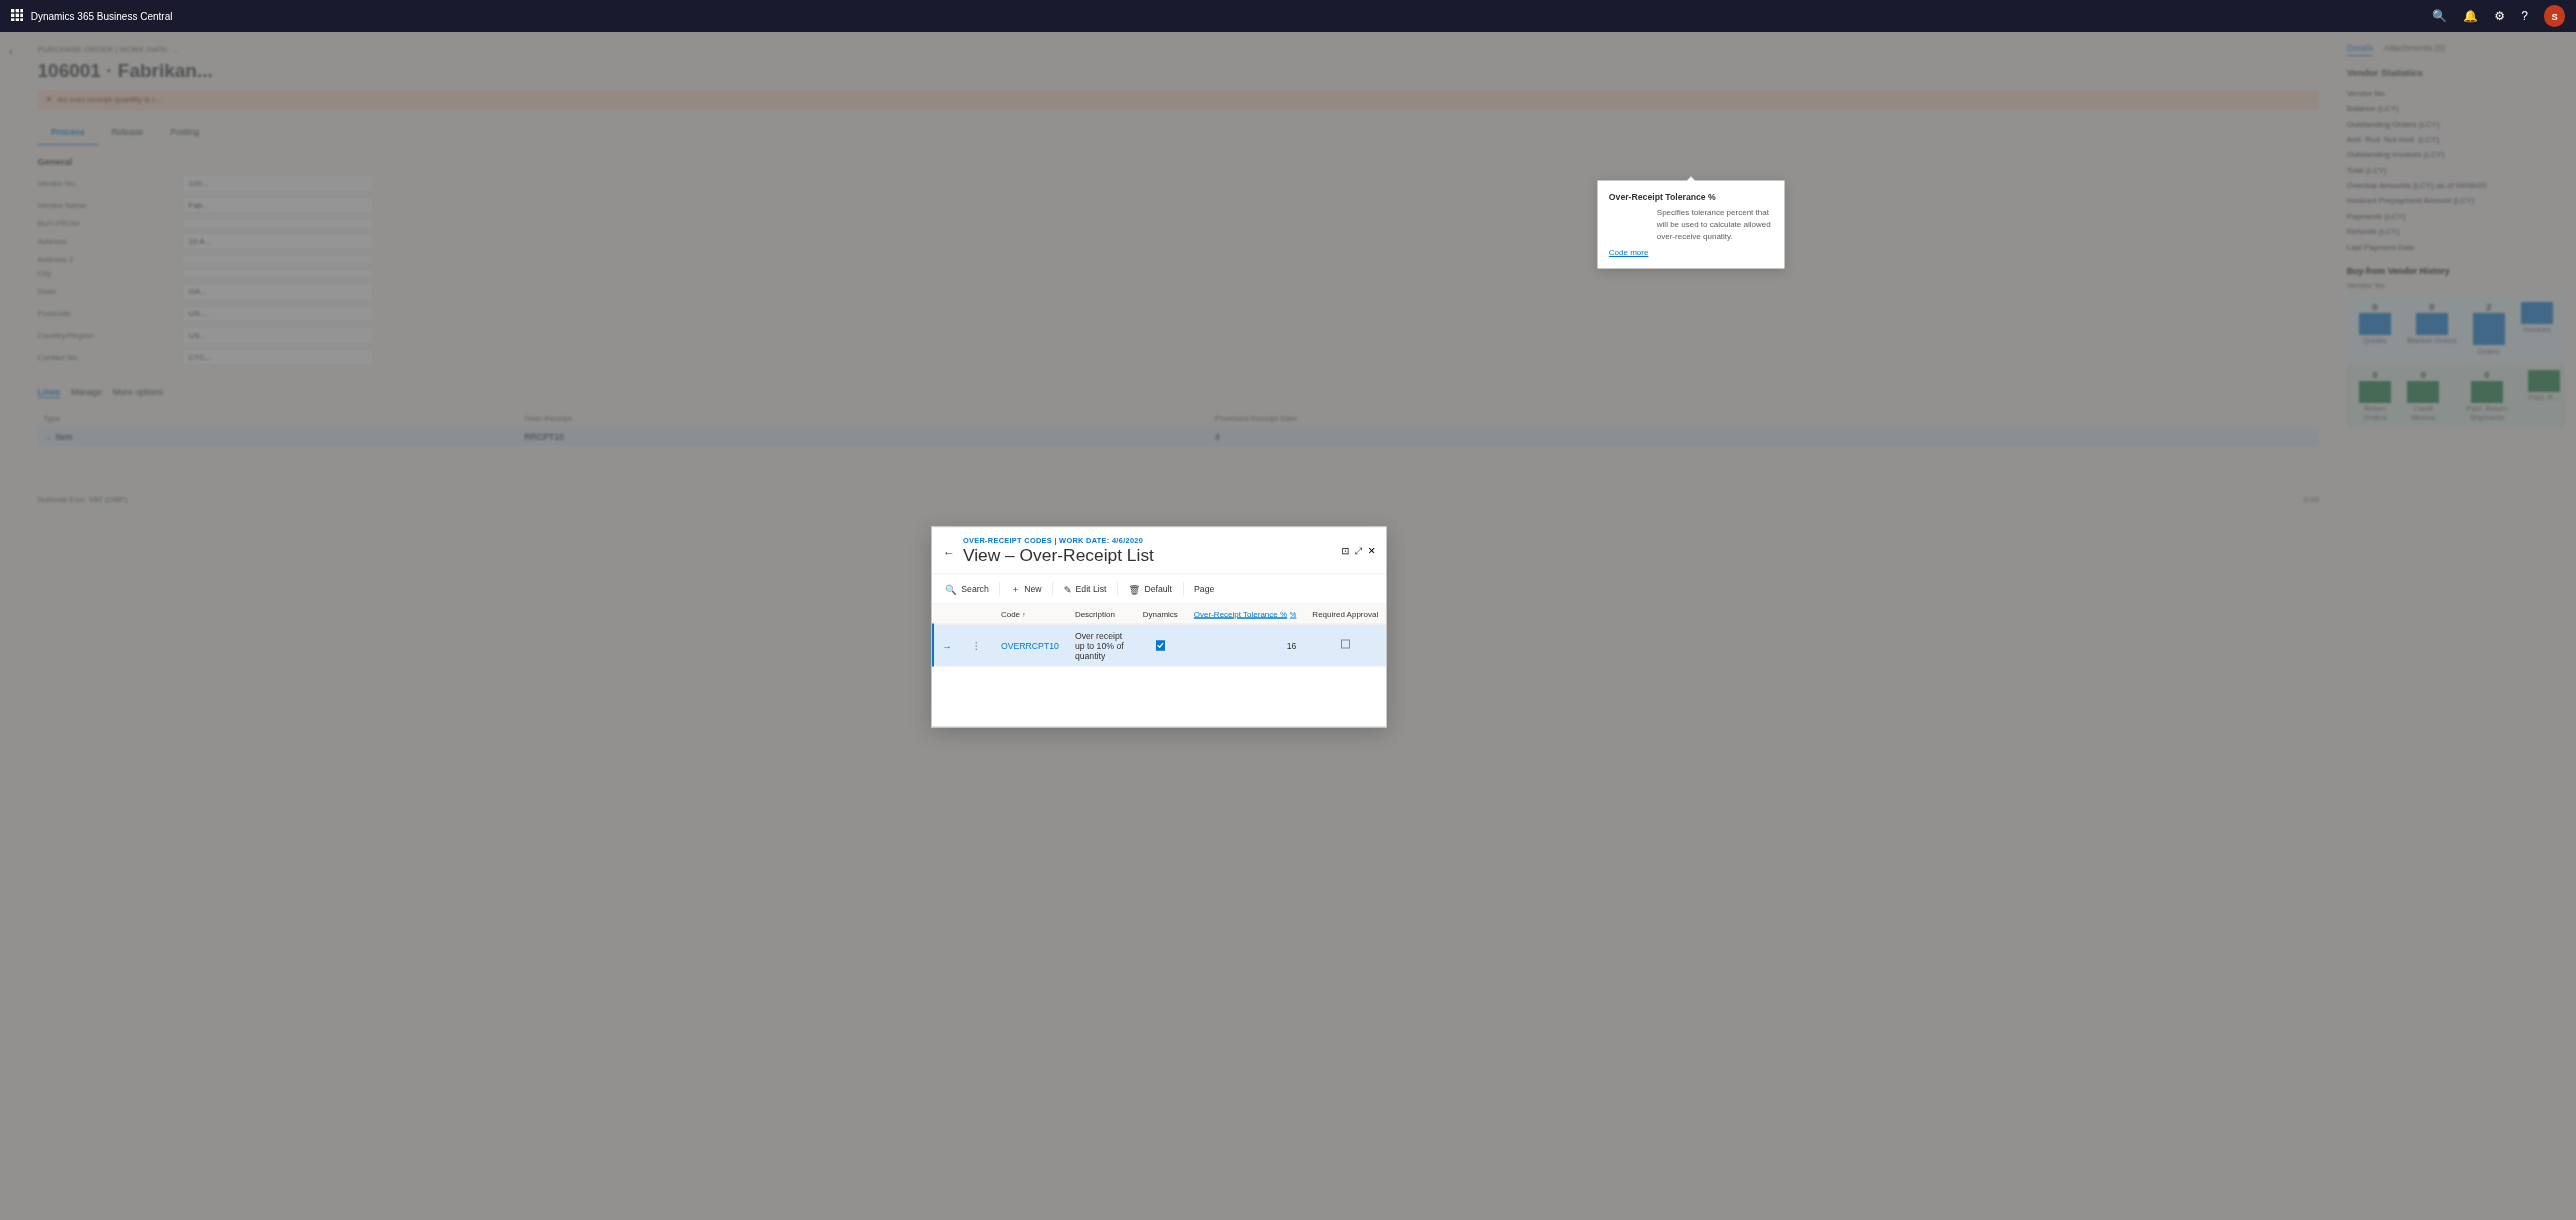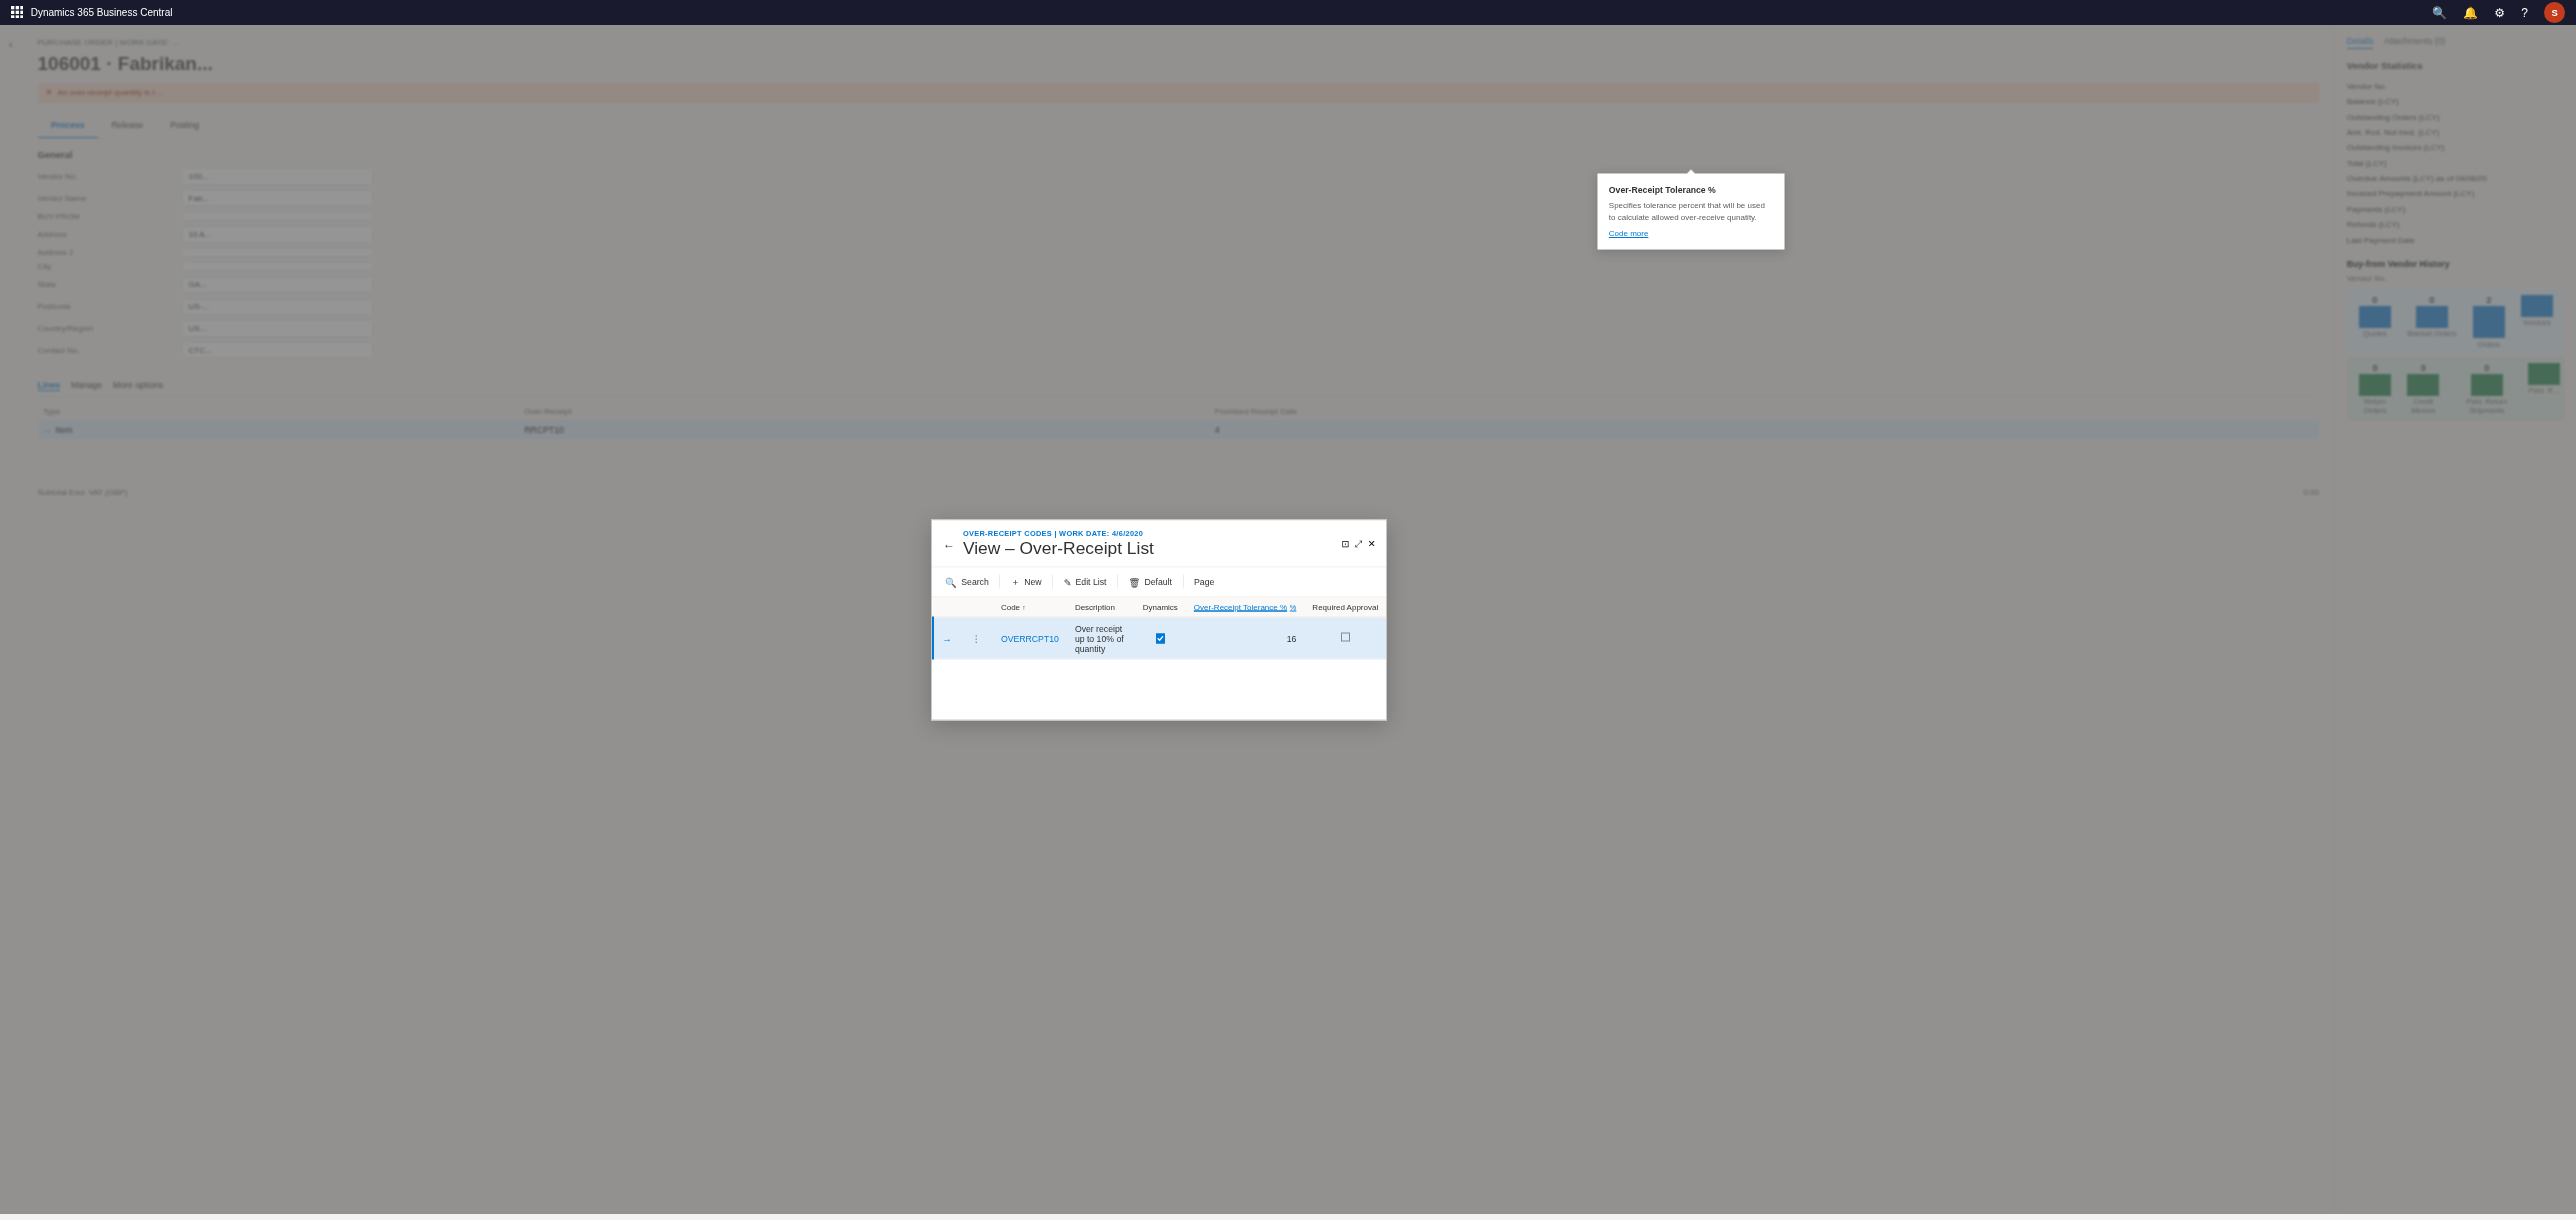--- a/index.html
+++ b/index.html
@@ -1,20 +1,20 @@
 <!DOCTYPE html>
 <html style="font-size:10.7px"><head>
   <meta charset="utf-8">
   <style>
     * { box-sizing: border-box; margin: 0; padding: 0; }
     body { font-family: 'Segoe UI', sans-serif; font-size: 8.7px; background: #f3f2f1; overflow: hidden; width: 2576px; height: 1221px; }
 
     
     .top-nav {
-      display: flex; align-items: center; background: #1a1a2e; height: 25px; padding: 0 10.7px;
+      display: flex; align-items: center; background: #1a1a2e; height: 32px; padding: 0 10.7px;
       color: #fff; position: relative; z-index: 100;
     }
     .top-nav-waffle { margin-right: 8px; cursor: pointer; }
     .top-nav-title { font-size: 10px; font-weight: 400; color: #fff; flex: 1; }
     .top-nav-icons { display: flex; gap: 16px; align-items: center; }
     .top-nav-icon { color: #fff; font-size: 12px; cursor: pointer; }
     .top-nav-avatar { width: 21.5px; height: 21.5px; border-radius: 50%; background: #c43b1e; display: flex; align-items: center; justify-content: center; color: #fff; font-weight: 600; font-size: 9.4px; cursor: pointer; }
 
     
     .main-bg {
@@ -115,21 +115,21 @@
     .tolerance-pct-header { display: flex; align-items: center; gap: 2.7px; color: #0078d4; text-decoration: underline; cursor: pointer; }
 
     
     .tooltip-box {
       position: absolute; top: 107px; right: 6.7px;
       background: #fff; border: 0.7px solid #c8c6c4; box-shadow: 0 2.7px 10.7px rgba(0,0,0,0.15);
       padding: 10.7px; width: 161px; font-size: 8px; z-index: 400;
       border-radius: 1.3px;
     }
     .tooltip-title { font-size: 8.7px; font-weight: 600; color: #323130; margin-bottom: 5.4px; }
-    .tooltip-body { color: #605e5c; line-height: 1.5; }
+    .tooltip-body { color: #605e5c; line-height: 1.5; margin-left: 48px; }
     .tooltip-link { color: #0078d4; text-decoration: underline; cursor: pointer; margin-top: 5.4px; display: block; font-size: 8px; }
     .tooltip-arrow {
       position: absolute; top: -5.4px; left: 50%; transform: translateX(-50%);
       width: 0; height: 0;
       border-left: 5.4px solid transparent; border-right: 5.4px solid transparent;
       border-bottom: 5.4px solid #c8c6c4;
     }
     .tooltip-arrow-inner {
       position: absolute; top: -4px; left: 50%; transform: translateX(-50%);
       width: 0; height: 0;

